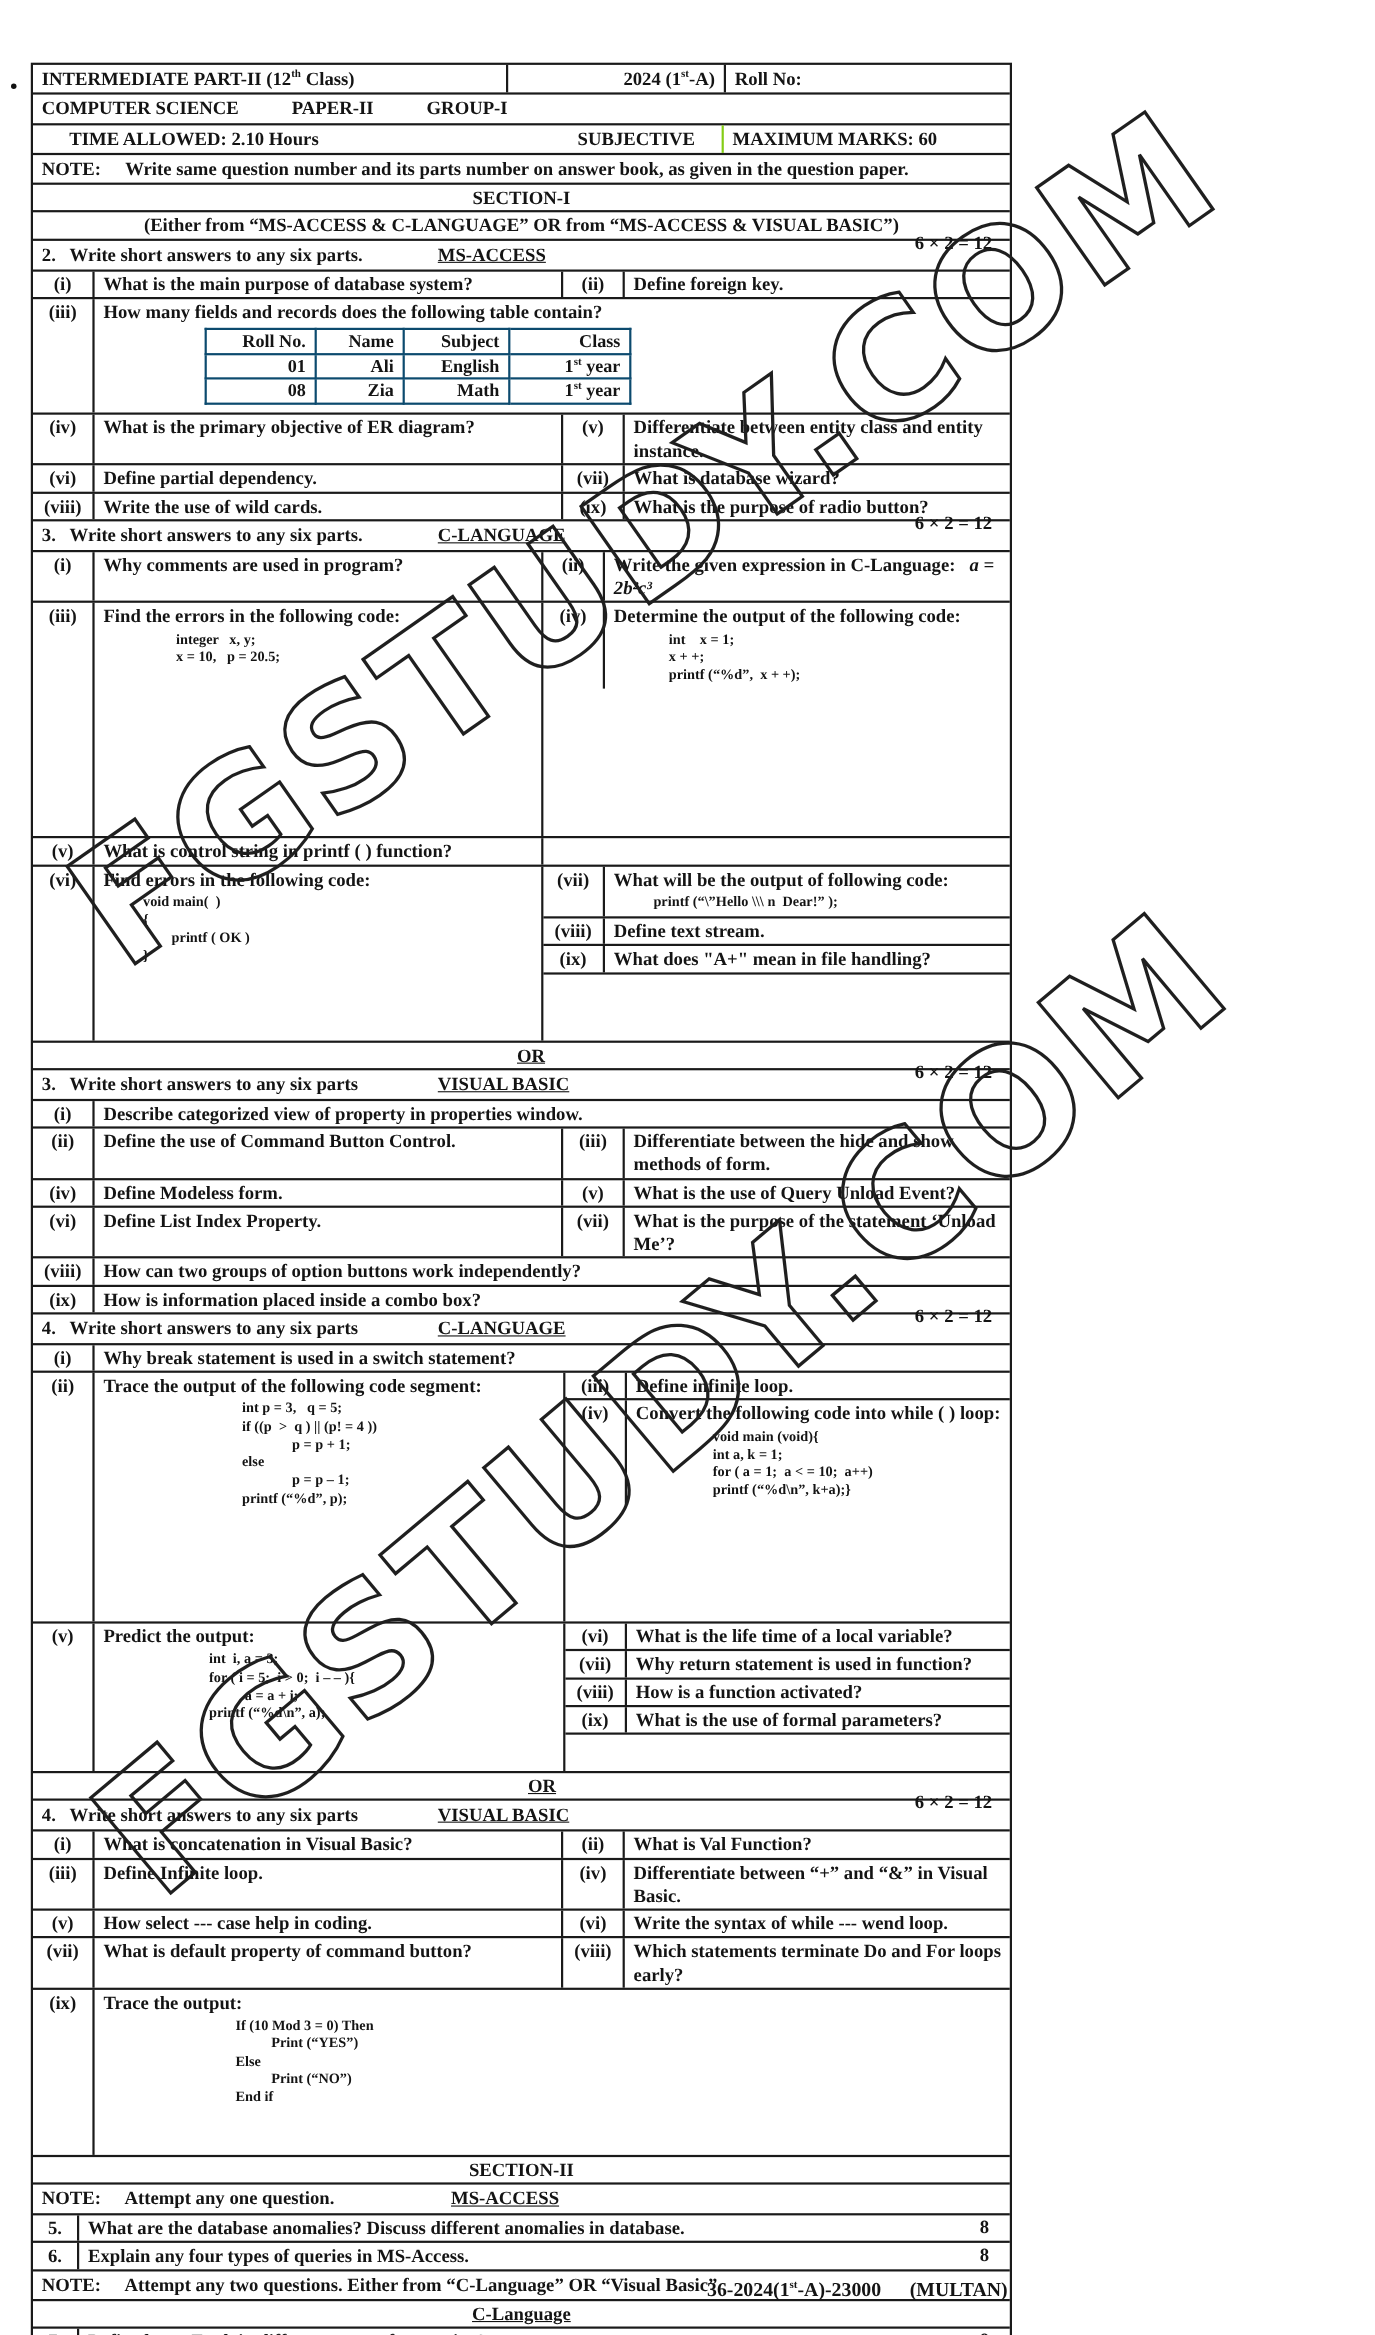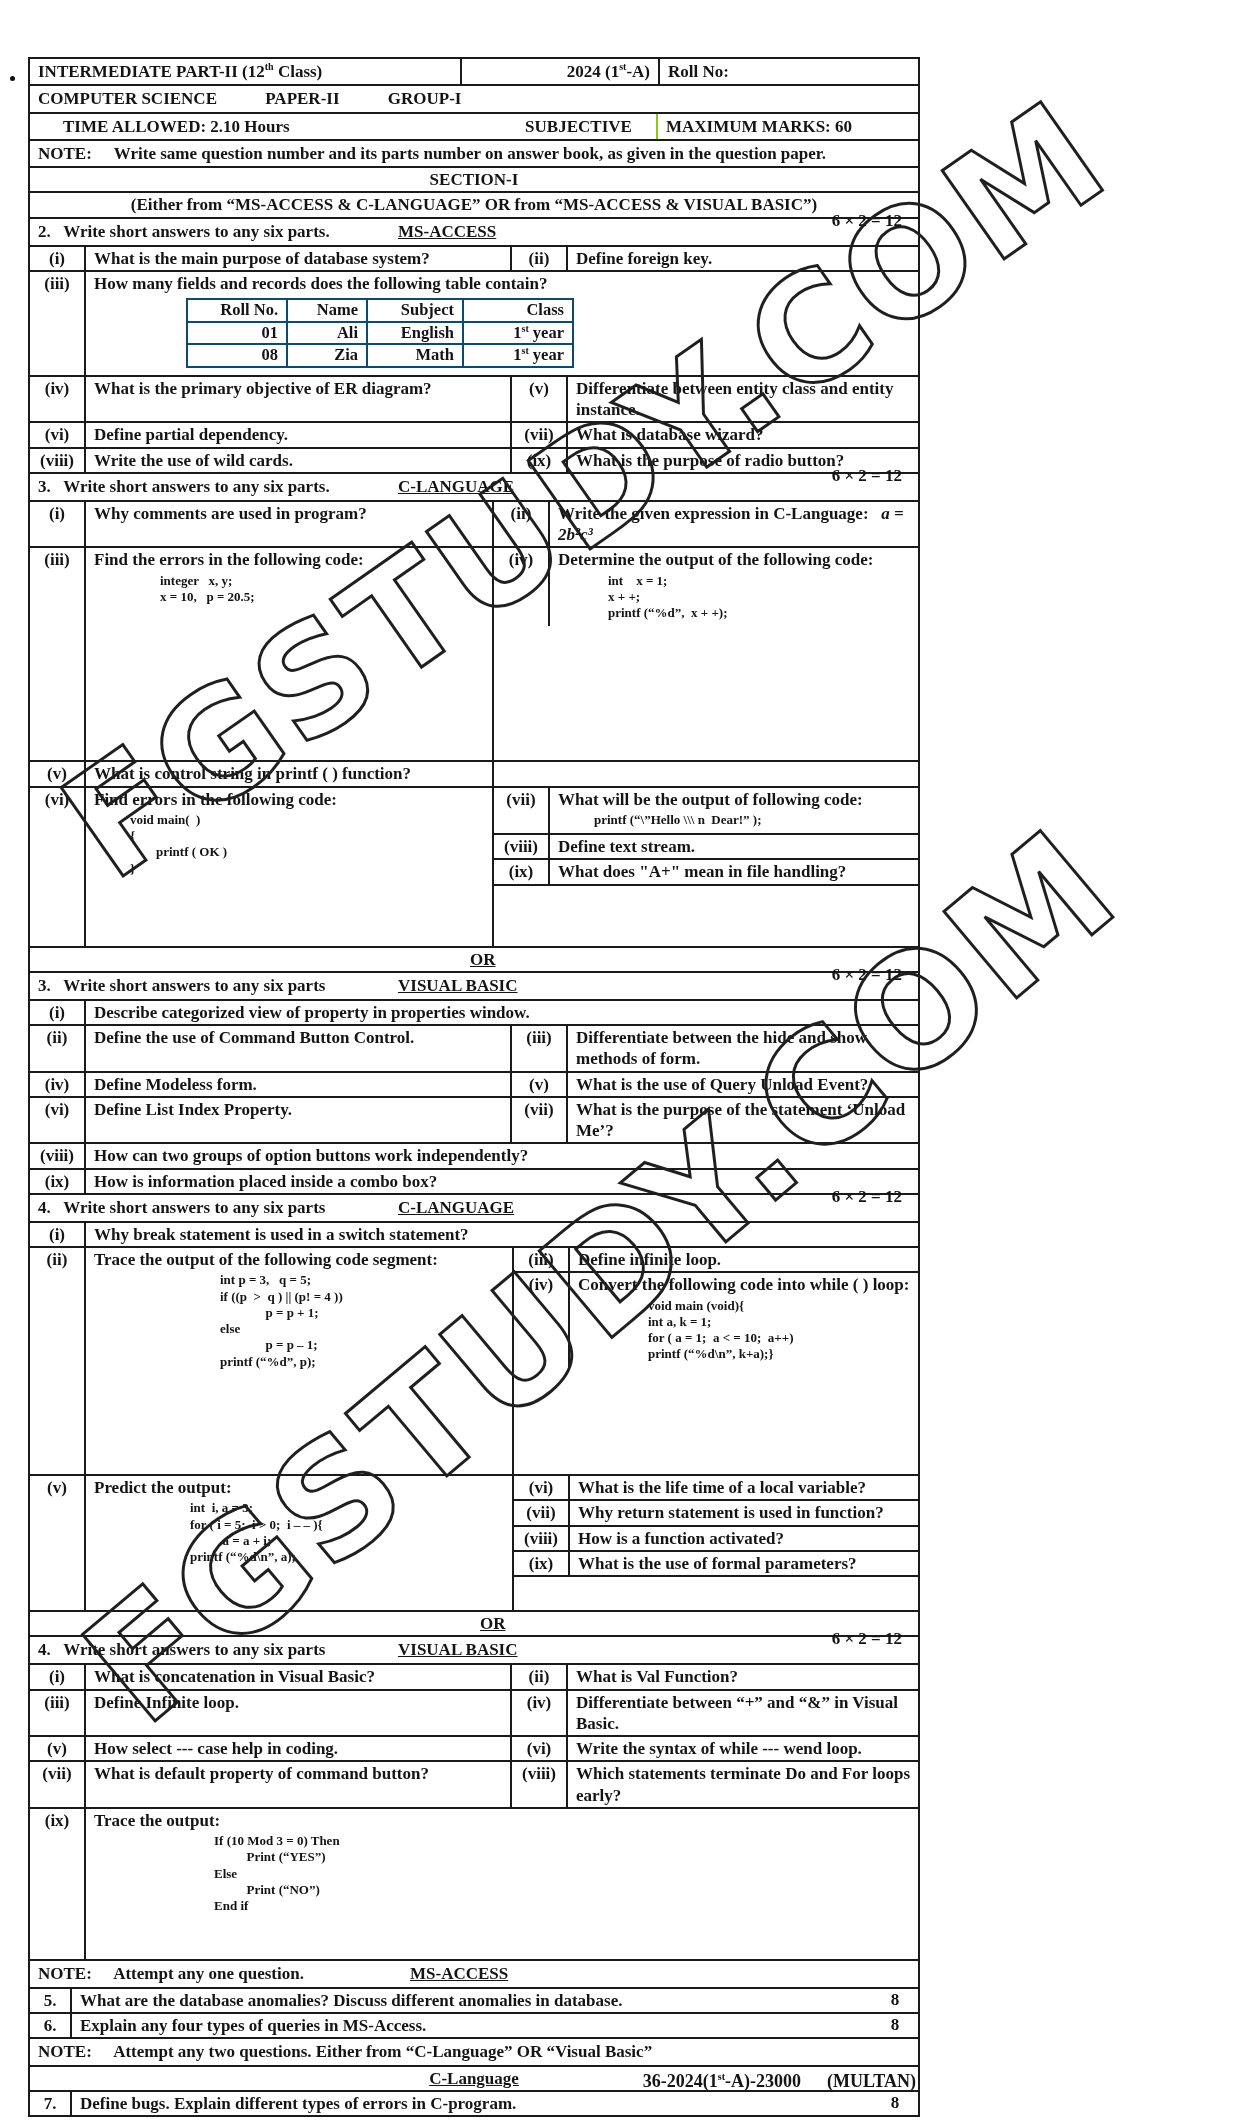--- a/index.html
+++ b/index.html
@@ -381,20 +381,23 @@
       <div class="t">
         <div>Trace the output:</div>
         <pre class="code" style="padding-left:120px;">If (10 Mod 3 = 0) Then
           Print (“YES”)
 Else
           Print (“NO”)
 End if</pre>
       </div>
     </div>
 
+    <div class="r">
+        <div class="t center">SECTION-II</div>
+      </div>
     <div class="r head">
       <span class="notelab">NOTE:</span>
       <span>Attempt any one question.</span>
       <span class="topic" style="left:380px;">MS-ACCESS</span>
     </div>
     <div class="r">
       <div class="n5">5.</div>
       <div class="t">What are the database anomalies?  Discuss different anomalies in database.</div>
       <div class="mk">8</div>
     </div>

